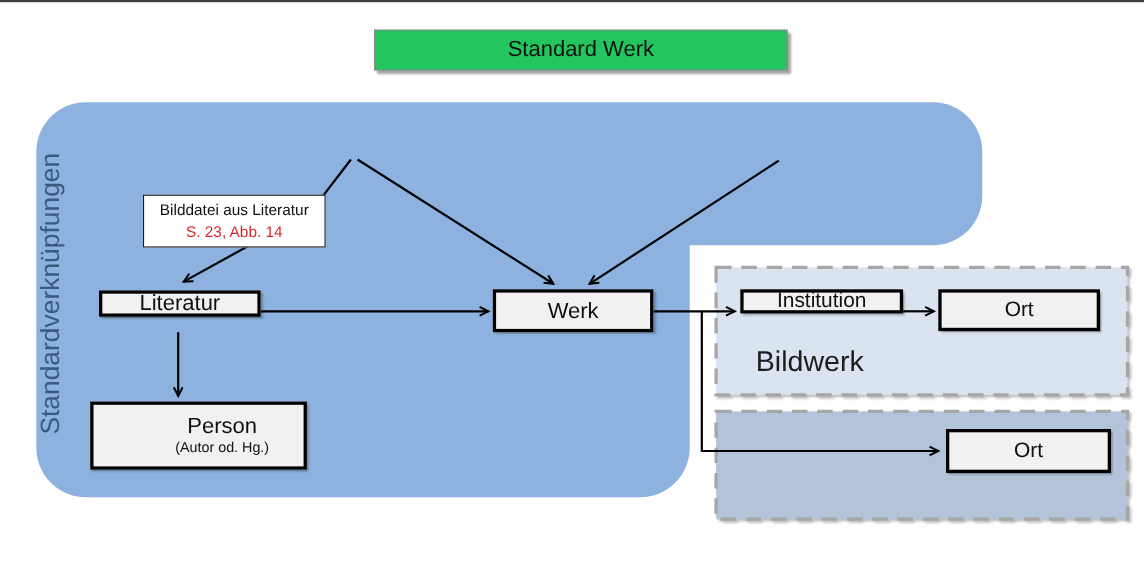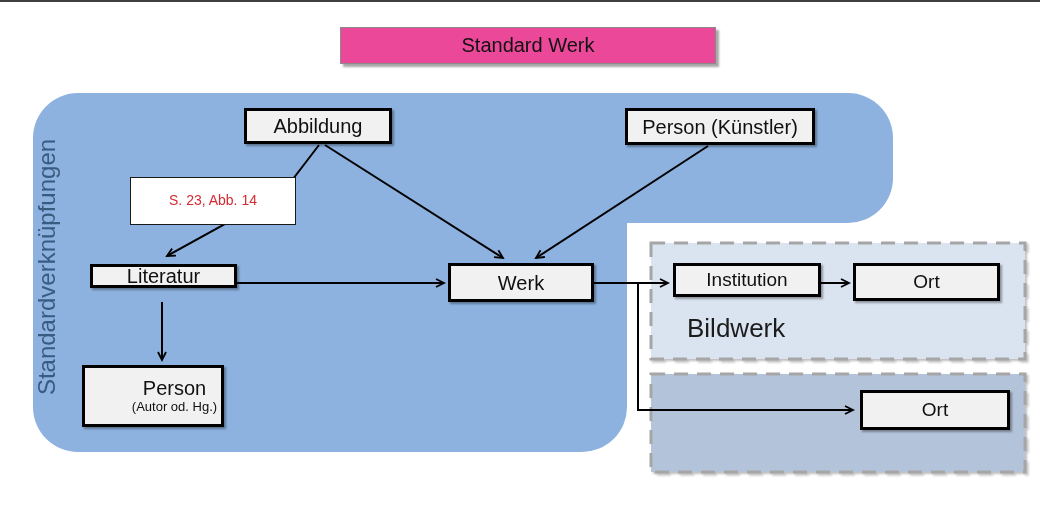--- a/index.html
+++ b/index.html
@@ -13,21 +13,21 @@
   #top-rule{
     position:absolute;left:0;top:0;width:1040px;height:2px;
     background:#3f3f3f;
   }
   #diagram-svg{position:absolute;left:0;top:0;width:1040px;height:517px;}
   .panel-rect{filter:drop-shadow(2px 2px 1px rgba(0,0,0,0.25));}
   .flow-line{stroke:#000000;stroke-width:2;fill:none;}
   
   #title-box{
     position:absolute;left:340px;top:27px;width:376px;height:37px;
-    background:#ec4899;border:1px solid #8a8a8a;
+    background:#22c55e;border:1px solid #8a8a8a;
     box-shadow:3px 3px 2px rgba(0,0,0,0.35);
     display:flex;align-items:center;justify-content:center;
     font-size:20px;color:#111;box-sizing:border-box;
   }
   
   #container-label{
     position:absolute;left:-103px;top:252px;width:300px;height:30px;
     transform:rotate(-90deg);
     display:flex;align-items:center;justify-content:center;
     font-size:24px;color:#3a5b80;
@@ -37,23 +37,23 @@
     position:absolute;box-sizing:border-box;
     background:#f1f1f1;border:3px solid #000;
     box-shadow:2px 2px 2px rgba(0,0,0,0.35);
     display:flex;flex-direction:column;align-items:center;justify-content:center;
     font-size:20px;color:#101010;line-height:1.1;
   }
   #node-abbildung{left:244px;top:108px;width:148px;height:36px;}
   #node-person-kuenstler{left:625px;top:108px;width:190px;height:37px;}
   #node-literatur{left:90px;top:264px;width:147px;height:24px;}
   #node-werk{left:448px;top:263px;width:146px;height:39px;justify-content:center;}
-  #node-person-autor{left:82px;top:365px;width:142px;height:62px;padding-left:43px;}
+  #node-person-autor{left:82px;top:365px;width:197px;height:62px;padding-left:43px;}
   #node-person-autor .sub{font-size:13px;margin-top:1px;}
-  #node-institution{left:673px;top:263px;width:148px;height:34px;font-size:19px;}
+  #node-institution{left:673px;top:263px;width:148px;height:22px;font-size:19px;}
   #node-ort-bildwerk{left:853px;top:263px;width:147px;height:38px;font-size:19px;}
   #node-ort-bauwerk{left:860px;top:390px;width:150px;height:40px;font-size:19px;}
   
   #annotation-box{
     position:absolute;left:130px;top:177px;width:166px;height:48px;
     background:#ffffff;border:1px solid #1a1a1a;box-sizing:border-box;
     display:flex;flex-direction:column;align-items:center;justify-content:center;
     font-size:14px;color:#111;line-height:1.4;
   }
   #annotation-box .ref{color:#d62a32;}
@@ -95,27 +95,21 @@
   </svg>
 
   <div id="title-box">
     <span>Standard Werk</span>
   </div>
 
   <div id="container-label">
     <span>Standardverknüpfungen</span>
   </div>
 
-  <div class="node" id="node-abbildung">
-    <span>Abbildung</span>
-  </div>
 
-  <div class="node" id="node-person-kuenstler">
-    <span>Person (Künstler)</span>
-  </div>
 
   <div class="node" id="node-literatur">
     <span>Literatur</span>
   </div>
 
   <div class="node" id="node-werk">
     <span>Werk</span>
   </div>
 
   <div class="node" id="node-person-autor">
@@ -129,20 +123,21 @@
 
   <div class="node" id="node-ort-bildwerk">
     <span>Ort</span>
   </div>
 
   <div class="node" id="node-ort-bauwerk">
     <span>Ort</span>
   </div>
 
   <div id="annotation-box">
+    <span>Bilddatei aus Literatur</span>
     <span class="ref">S. 23, Abb. 14</span>
   </div>
 
   <div class="panel-caption" id="bildwerk-caption">
     <span>Bildwerk</span>
   </div>
 
 </div>
 
 </body></html>

